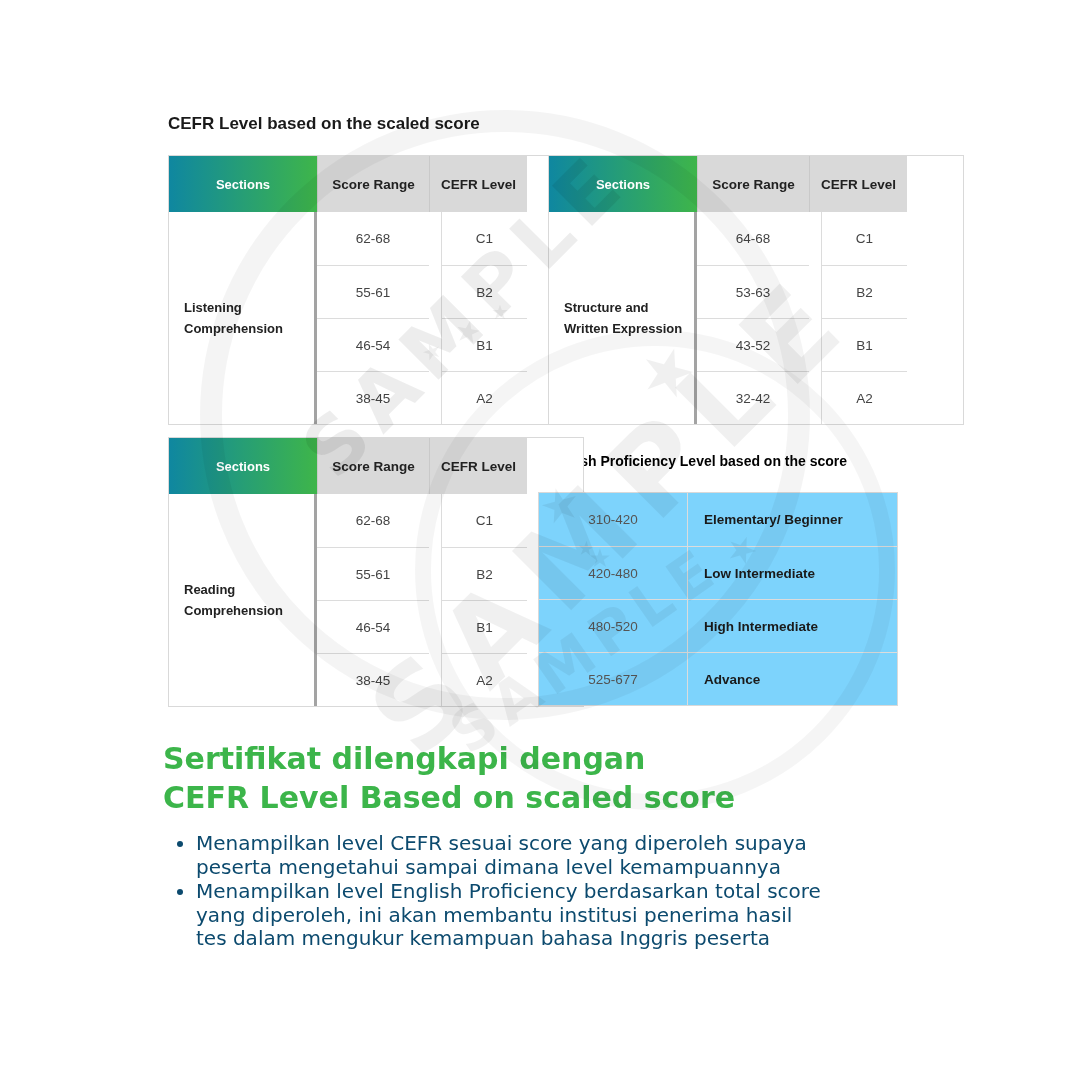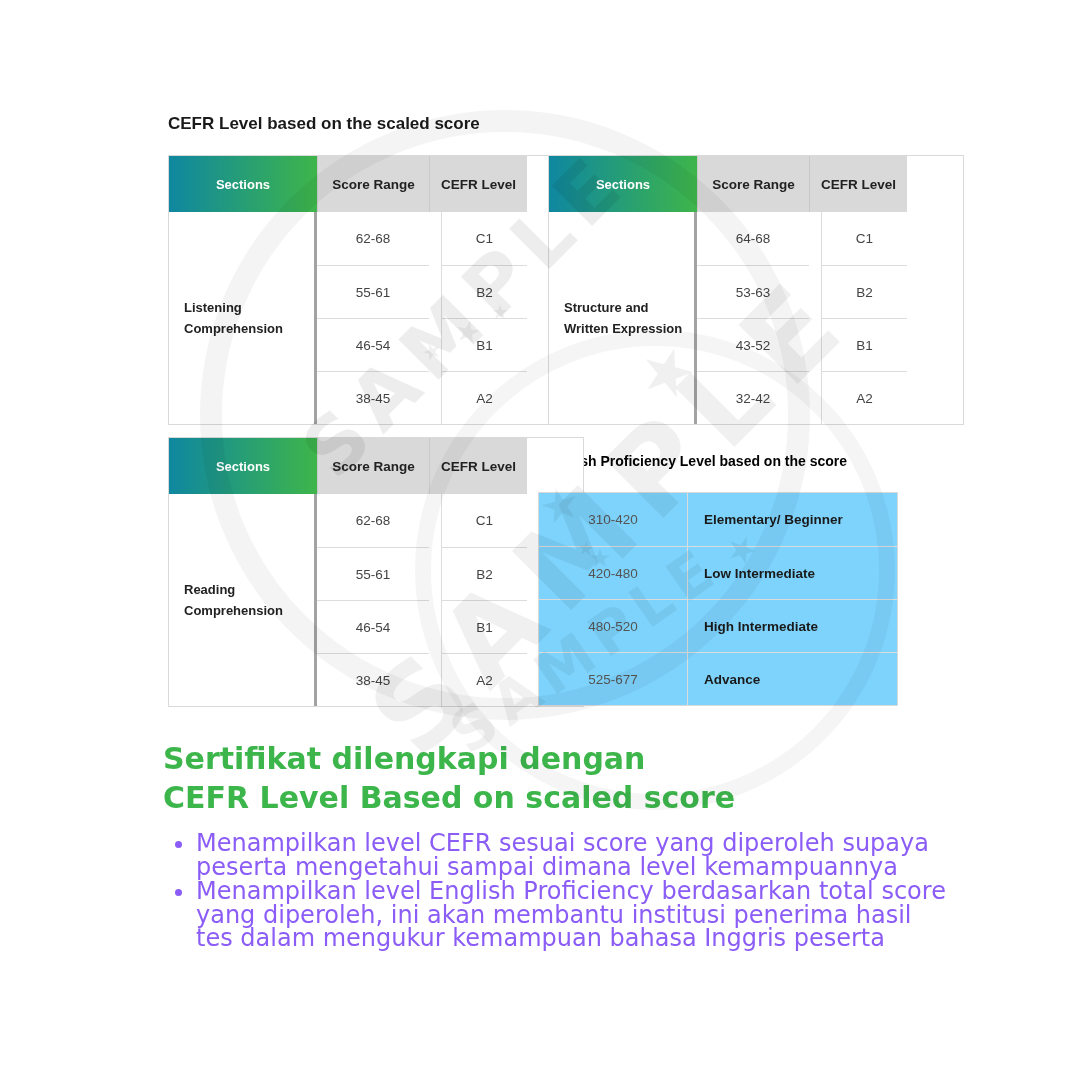--- a/index.html
+++ b/index.html
@@ -69,21 +69,21 @@
   
   .green-heading {
     position: absolute; left: 163px; top: 739px;
     font-family: "DejaVu Sans", sans-serif;
     font-weight: 700; font-size: 30px; line-height: 39px;
     color: #3cb54a; white-space: nowrap; z-index: 1;
   }
   .bullets {
     position: absolute; left: 170px; top: 832px;
     font-family: "DejaVu Sans", sans-serif;
-    font-size: 24px; line-height: 23.5px; color: #8b5cf6;
+    font-size: 20px; line-height: 23.5px; color: #0c4a6e;
     list-style: disc; padding-left: 26px; z-index: 1;
   }
   .bullets li { white-space: pre-line; margin-bottom: 1px; }
 
   
   .watermark { position: absolute; inset: 0; z-index: 10; pointer-events: none; overflow: hidden; }
   .wm-text {
     position: absolute; font-family: "DejaVu Sans", sans-serif; font-weight: 800;
     color: rgba(0,0,0,0.07); letter-spacing: 0.14em; white-space: nowrap;
   }

